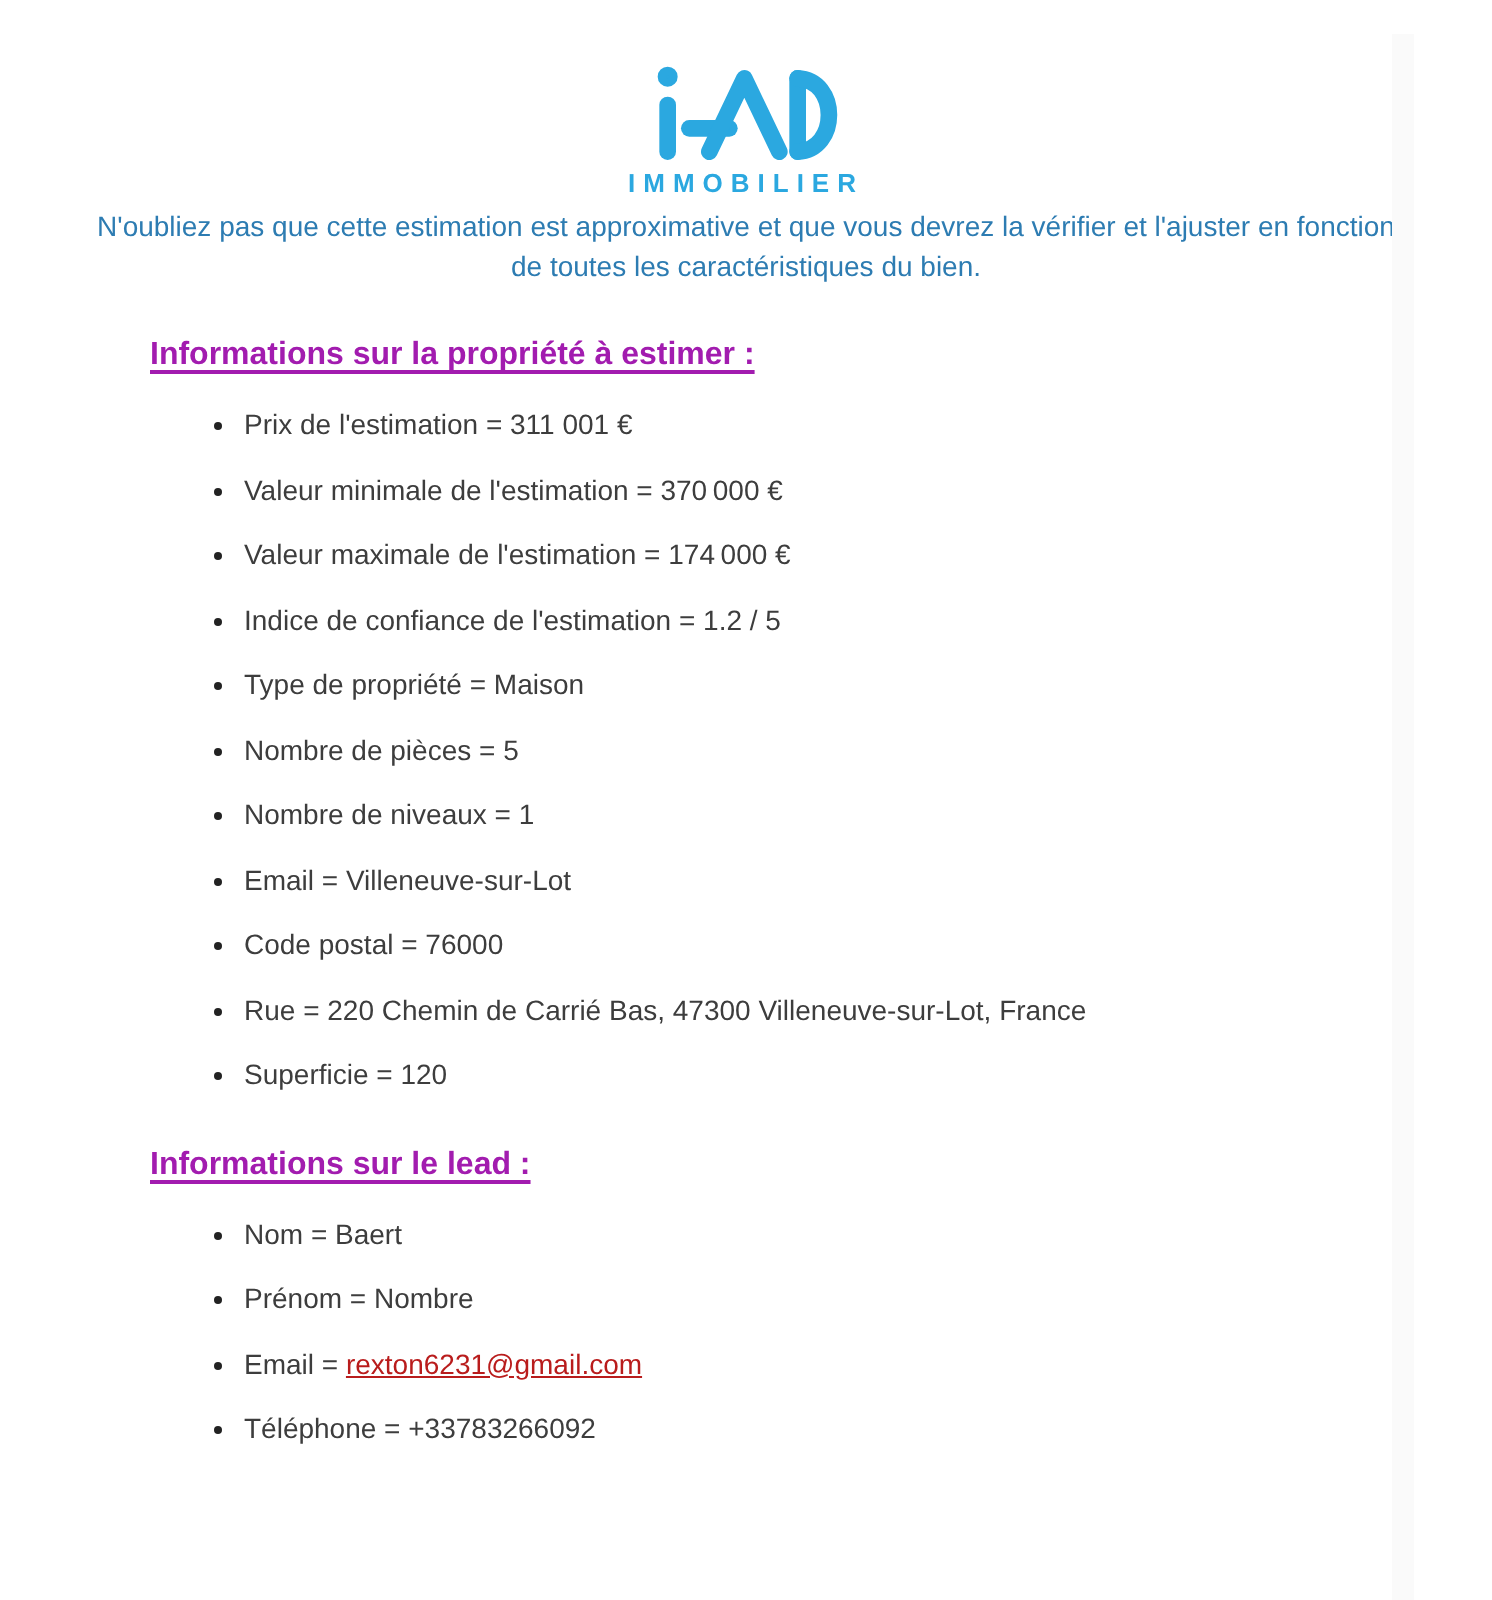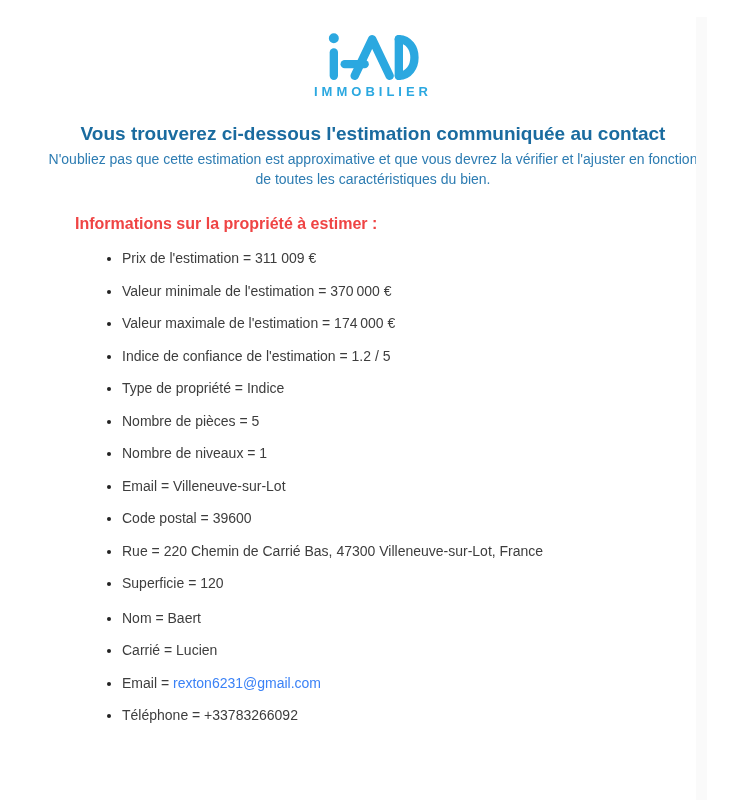--- a/index.html
+++ b/index.html
@@ -56,21 +56,22 @@
   }
   
   .section {
     margin-left: 36px;
     margin-right: 36px;
   }
   .section-heading {
     margin: 26px 0 0;
     font-size: 16px;
     font-weight: bold;
-    color: #ef4444;
+    color: #a21caf;
+    text-decoration: underline;
     text-decoration-thickness: 2px;
     text-underline-offset: 3px;
   }
   .section.lead .section-heading {
     margin-top: 27px;
   }
   ul.info-list {
     margin: 17px 0 0;
     padding-left: 47px;
     list-style: disc;
@@ -79,21 +80,22 @@
     margin: 0 0 15px;
     font-size: 14px;
     line-height: 1.25;
     color: #3d3d3d;
   }
   ul.info-list li::marker {
     color: #222222;
     font-size: 13px;
   }
   a.email-link {
-    color: #3b82f6;
+    color: #b91c1c;
+    text-decoration: underline;
     cursor: pointer;
   }
   a.email-link:empty { display: none; }
 </style>
 </head>
 <body>
 
 <div class="page">
 
   <div class="edge-gutter"></div>
@@ -110,57 +112,57 @@
 
         <path d="M 38 56 L 59 12 L 80 56"></path>
 
         <path d="M 91 12 L 91 56"></path>
         <path d="M 91 12 C 116 13 116 55 91 56"></path>
       </g>
     </svg>
     <div class="logo-subtext">IMMOBILIER</div>
   </div>
 
-  <div class="intro-title">Vous trouverez ci-dessous l'estimation communiquée au contact</div>
   <div class="intro-subtitle">N'oubliez pas que cette estimation est approximative et que vous devrez la vérifier et l'ajuster en fonction de toutes les caractéristiques du bien.</div>
 
   <div class="section property">
     <div class="section-heading">Informations sur la propriété à estimer :</div>
     <ul class="info-list">
 
-        <li><span>Prix de l'estimation = 311 009 €</span></li>
+        <li><span>Prix de l'estimation = 311 001 €</span></li>
 
         <li><span>Valeur minimale de l'estimation = 370 000 €</span></li>
 
         <li><span>Valeur maximale de l'estimation = 174 000 €</span></li>
 
         <li><span>Indice de confiance de l'estimation = 1.2 / 5</span></li>
 
-        <li><span>Type de propriété = Indice</span></li>
+        <li><span>Type de propriété = Maison</span></li>
 
         <li><span>Nombre de pièces = 5</span></li>
 
         <li><span>Nombre de niveaux = 1</span></li>
 
         <li><span>Email = Villeneuve-sur-Lot</span></li>
 
-        <li><span>Code postal = 39600</span></li>
+        <li><span>Code postal = 76000</span></li>
 
         <li><span>Rue = 220 Chemin de Carrié Bas, 47300 Villeneuve-sur-Lot, France</span></li>
 
         <li><span>Superficie = 120</span></li>
       </ul>
   </div>
 
   <div class="section lead">
+    <div class="section-heading">Informations sur le lead :</div>
     <ul class="info-list">
 
         <li><span>Nom = Baert</span></li>
 
-        <li><span>Carrié = Lucien</span></li>
+        <li><span>Prénom = Nombre</span></li>
 
         <li><span>Email = </span><a class="email-link">rexton6231@gmail.com</a></li>
 
         <li><span>Téléphone = +33783266092</span></li>
       </ul>
   </div>
 
 </div>
 
 </body></html>

